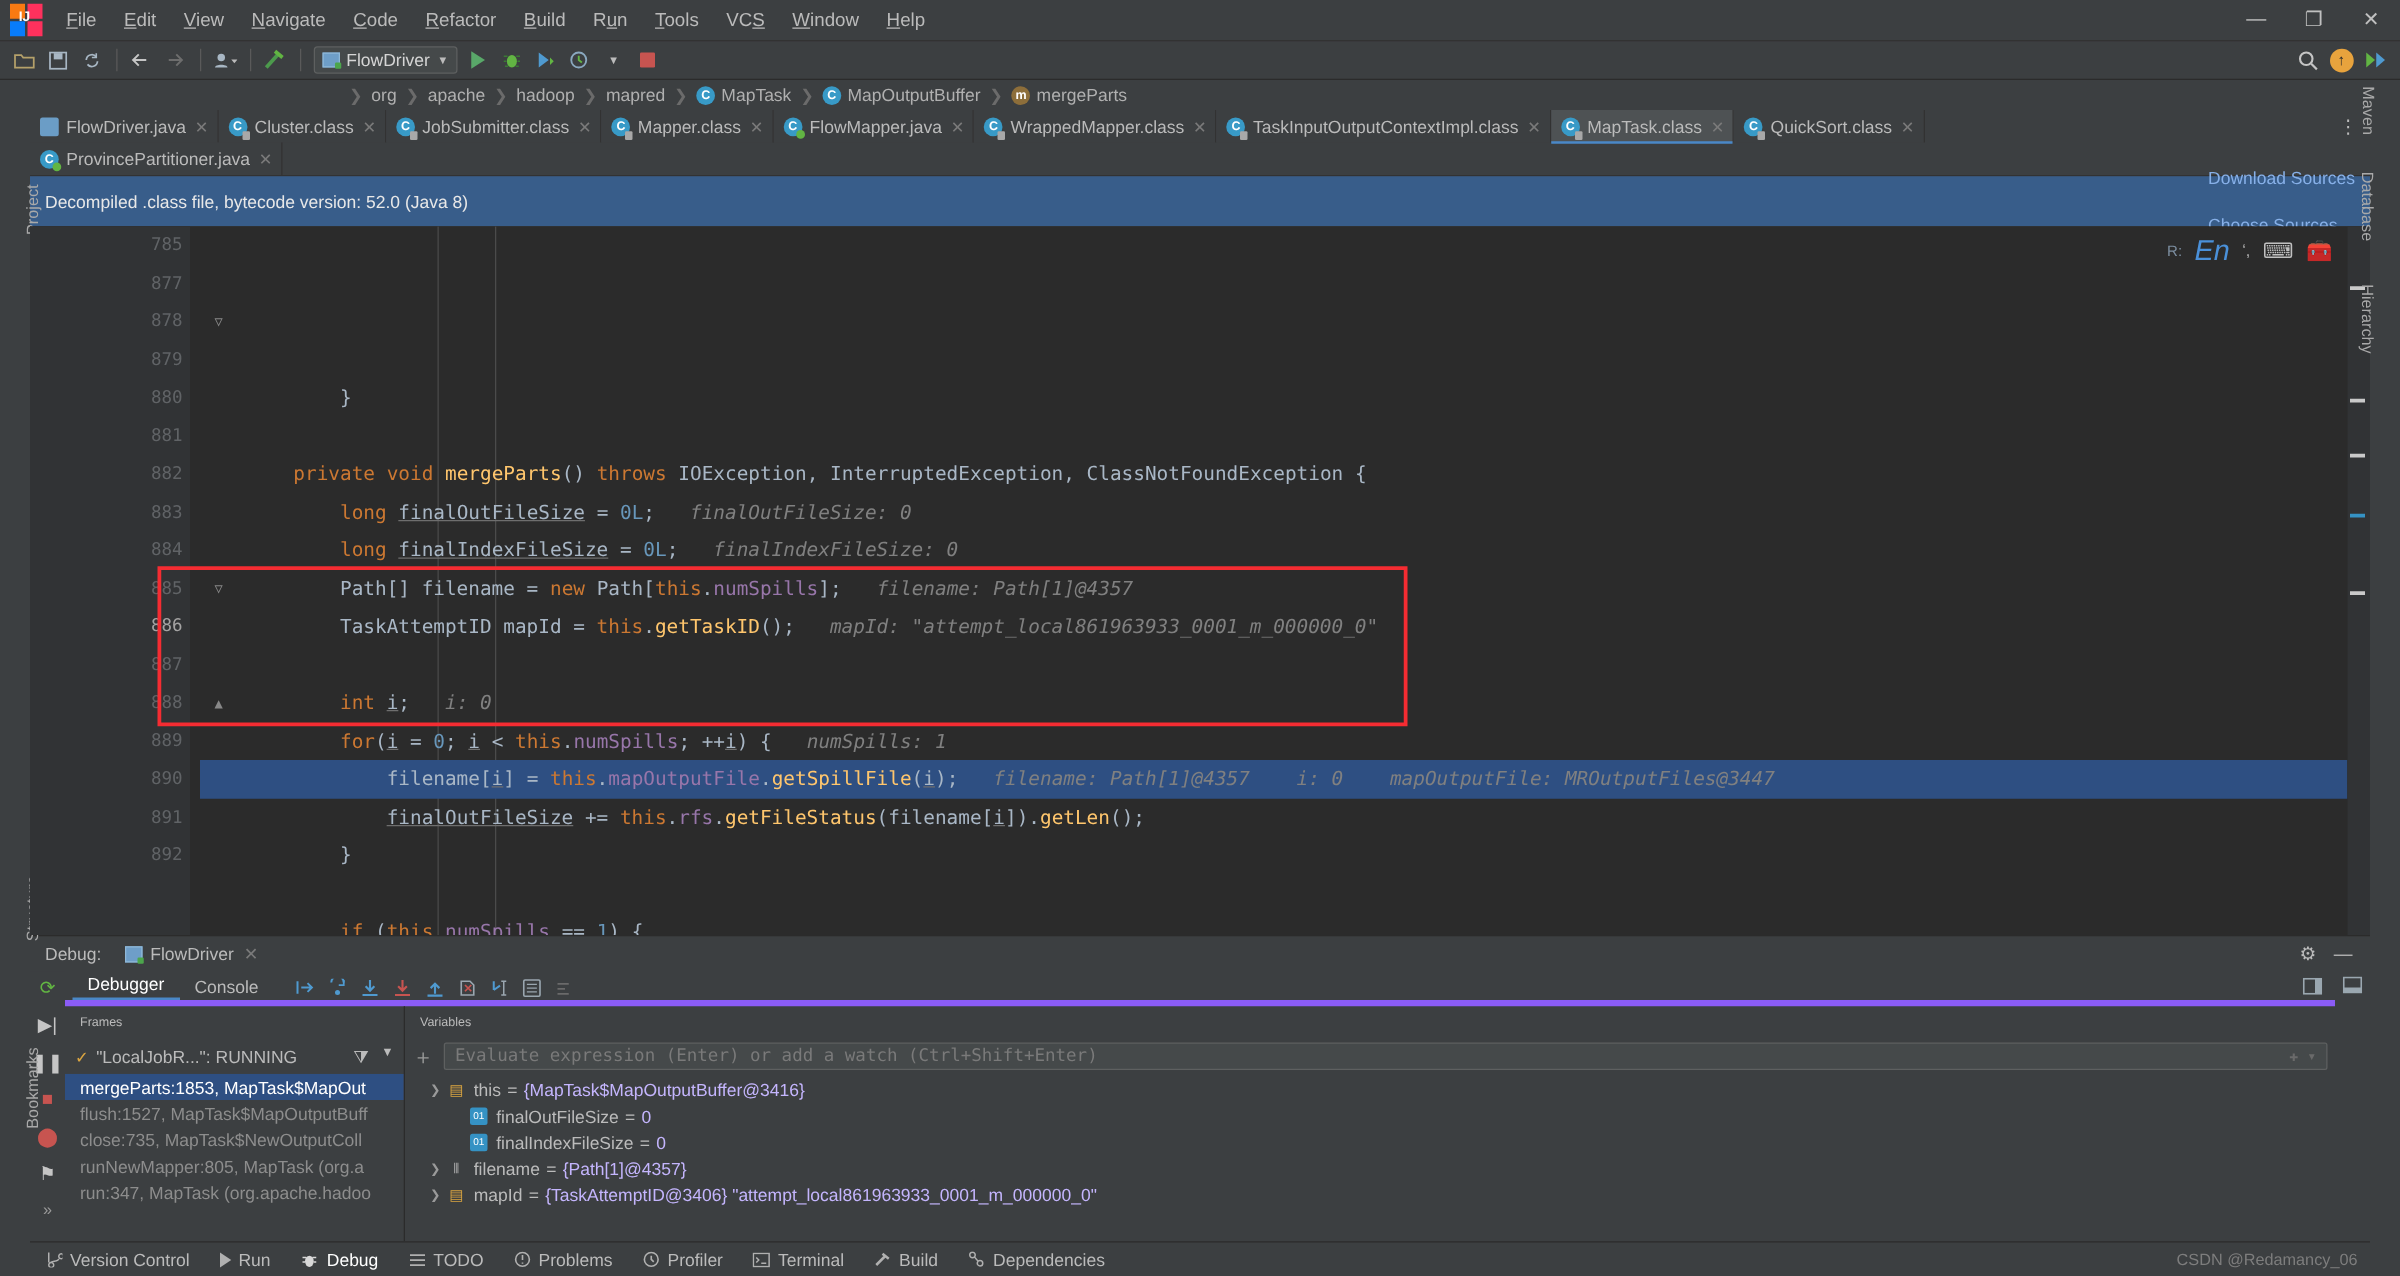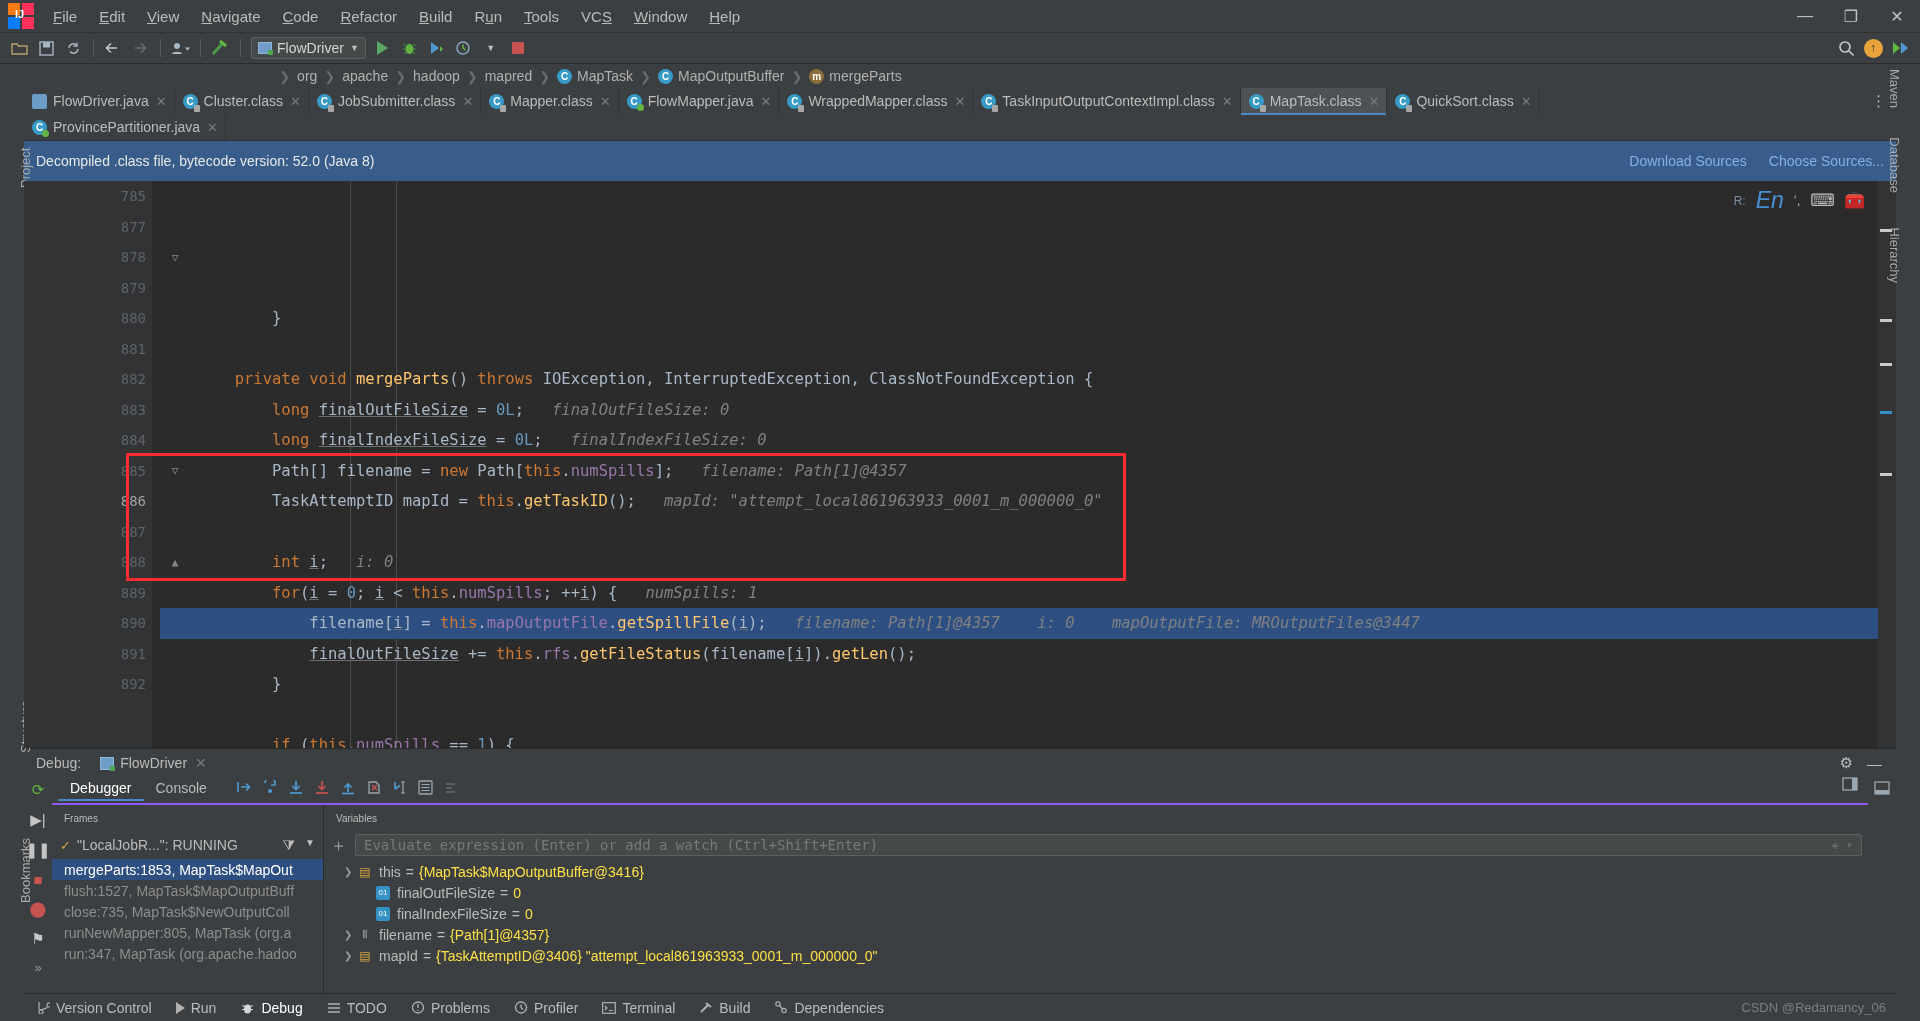--- a/index.html
+++ b/index.html
@@ -96,21 +96,21 @@
   .ficon.java:after{content:'';position:absolute;right:-2px;bottom:-2px;width:7px;height:7px;background:#62b543;border-radius:50%;}
   .ficon.cls:after{content:'';position:absolute;right:-2px;bottom:-3px;width:6px;height:7px;background:#a8a8a8;border-radius:1px;}
   .ficon.plain { background:#6b9dc6; border-radius:2px; }
   #tabs-overflow { margin-left:auto; padding:0 10px; color:#bbb; display:flex;align-items:center;font-size:15px;}
 
   
   #notice {
     height:40px; background:#3b5998; background:#385d8a; display:flex; align-items:center;
     padding:0 12px; font-size:14px; color:#e8e8e8;
   }
-  #notice .links { margin-left:auto; display:flex; gap:22px; }
+  #notice .links { margin-left:auto; display:flex; gap:22px;flex-direction:column; }
   #notice .links a { color:#87b0e8; text-decoration:none; font-size:14px;}
 
   
   #editor-area { flex:1; display:flex; position:relative; background:#2b2b2b; overflow:hidden;}
   #gutter {
     width:128px; background:#313335; flex:none; position:relative;
     font-family:"DejaVu Sans Mono", monospace; font-size:14px; color:#606366;
   }
   .gl { height:30.5px; display:flex; align-items:center; justify-content:flex-end; padding-right:6px;position:relative;}
   .gl .fold { position:absolute; right:-30px; width:14px; text-align:center; color:#888;font-size:11px;}
@@ -141,21 +141,21 @@
   #debug-head { height:28px; display:flex; align-items:center; padding:0 8px; font-size:14px;}
   #debug-head .dtab {
     display:flex;align-items:center;margin-left:14px;padding:2px 5px;color:#bbb;
   }
   #debug-head .dtab .tico { width:14px;height:13px;background:#6e9ec8;border:1px solid #8fb8d8;margin-right:6px;position:relative;}
   #debug-head .dtab .tico:after{content:'';position:absolute;right:-2px;bottom:-2px;width:5px;height:5px;background:#4ca64c;border-radius:1px;}
   #debug-head .right { margin-left:auto; display:flex; align-items:center; gap:14px; padding-right:6px;}
   #debug-body { display:flex; flex:1; min-height:0; }
   #dbg-left-strip { width:28px; background:#3c3f41; flex:none; display:flex; flex-direction:column; align-items:center; padding-top:4px; gap:12px;}
   #dbg-main { flex:1; display:flex; flex-direction:column; min-width:0;}
-  #dbg-subtabs { height:28px; display:flex; align-items:flex-start; border-bottom:2px solid #8b5cf6; padding-left:6px;}
+  #dbg-subtabs { height:28px; display:flex; align-items:flex-end; border-bottom:5px solid #8b5cf6; padding-left:6px;}
   .subtab { padding:3px 12px; font-size:14px; color:#bbb; }
   .subtab.active { color:#ffffff; border-bottom:2px solid #4a88c7; }
   .dbg-tools { display:flex; align-items:center; gap:4px; margin-left:14px;}
   .dtool { width:22px;height:20px;display:flex;align-items:center;justify-content:center;font-size:13px;color:#9aa7b0;}
   #dbg-panes { flex:1; display:flex; min-height:0; }
   #frames-pane { width:272px; flex:none; display:flex; flex-direction:column; border-right:1px solid #2b2b2b;}
   .pane-title { height:26px; display:flex; align-items:center; padding-left:12px; font-size:10px; color:#bbb; }
   #frames-ctl { height:28px; display:flex; align-items:center; padding-left:8px; gap:6px;}
   #thread-sel { display:flex;align-items:center;gap:6px;font-size:14px;color:#bbb; }
   #frames-list { flex:1; overflow:hidden; position:relative; font-size:14px;}
@@ -172,21 +172,21 @@
   #vars-list { flex:1; font-size:14px; padding-top:2px; }
   .var-row { height:21px; display:flex; align-items:center; padding-left:20px; white-space:nowrap; }
   .var-row .arrow { width:14px; color:#9a9a9a; font-size:10px; }
   .var-ico { width:14px;height:14px;margin-right:7px;display:inline-flex;align-items:center;justify-content:center;
              font-size:8px;color:#fff;border-radius:2px;flex:none;}
   .var-ico.obj { background:transparent; color:#d9a441; font-size:12px;}
   .var-ico.prim { background:#3592c4; font-size:8px; }
   .var-ico.arr { background:transparent; color:#b0b0b0; font-size:11px;}
   .var-name { color:#bbbbbb; }
   .var-eq { color:#bbbbbb; margin:0 5px;}
-  .var-val { color:#fde047; }
+  .var-val { color:#c4b5fd; }
 
   
   #bottom-tools { height:28px; background:#3c3f41; display:flex; align-items:center; border-top:1px solid #2b2b2b; font-size:14px;}
   .btool { display:flex; align-items:center; gap:6px; padding:0 12px; color:#bbb; }
   .btool.active { color:#ffffff; }
   #bottom-tools .right { margin-left:auto; display:flex; align-items:center; gap:10px; padding-right:10px;}
   .watermark { color:#7d7d7d; font-size:13px; }
 </style>
 </head>
 <body>

